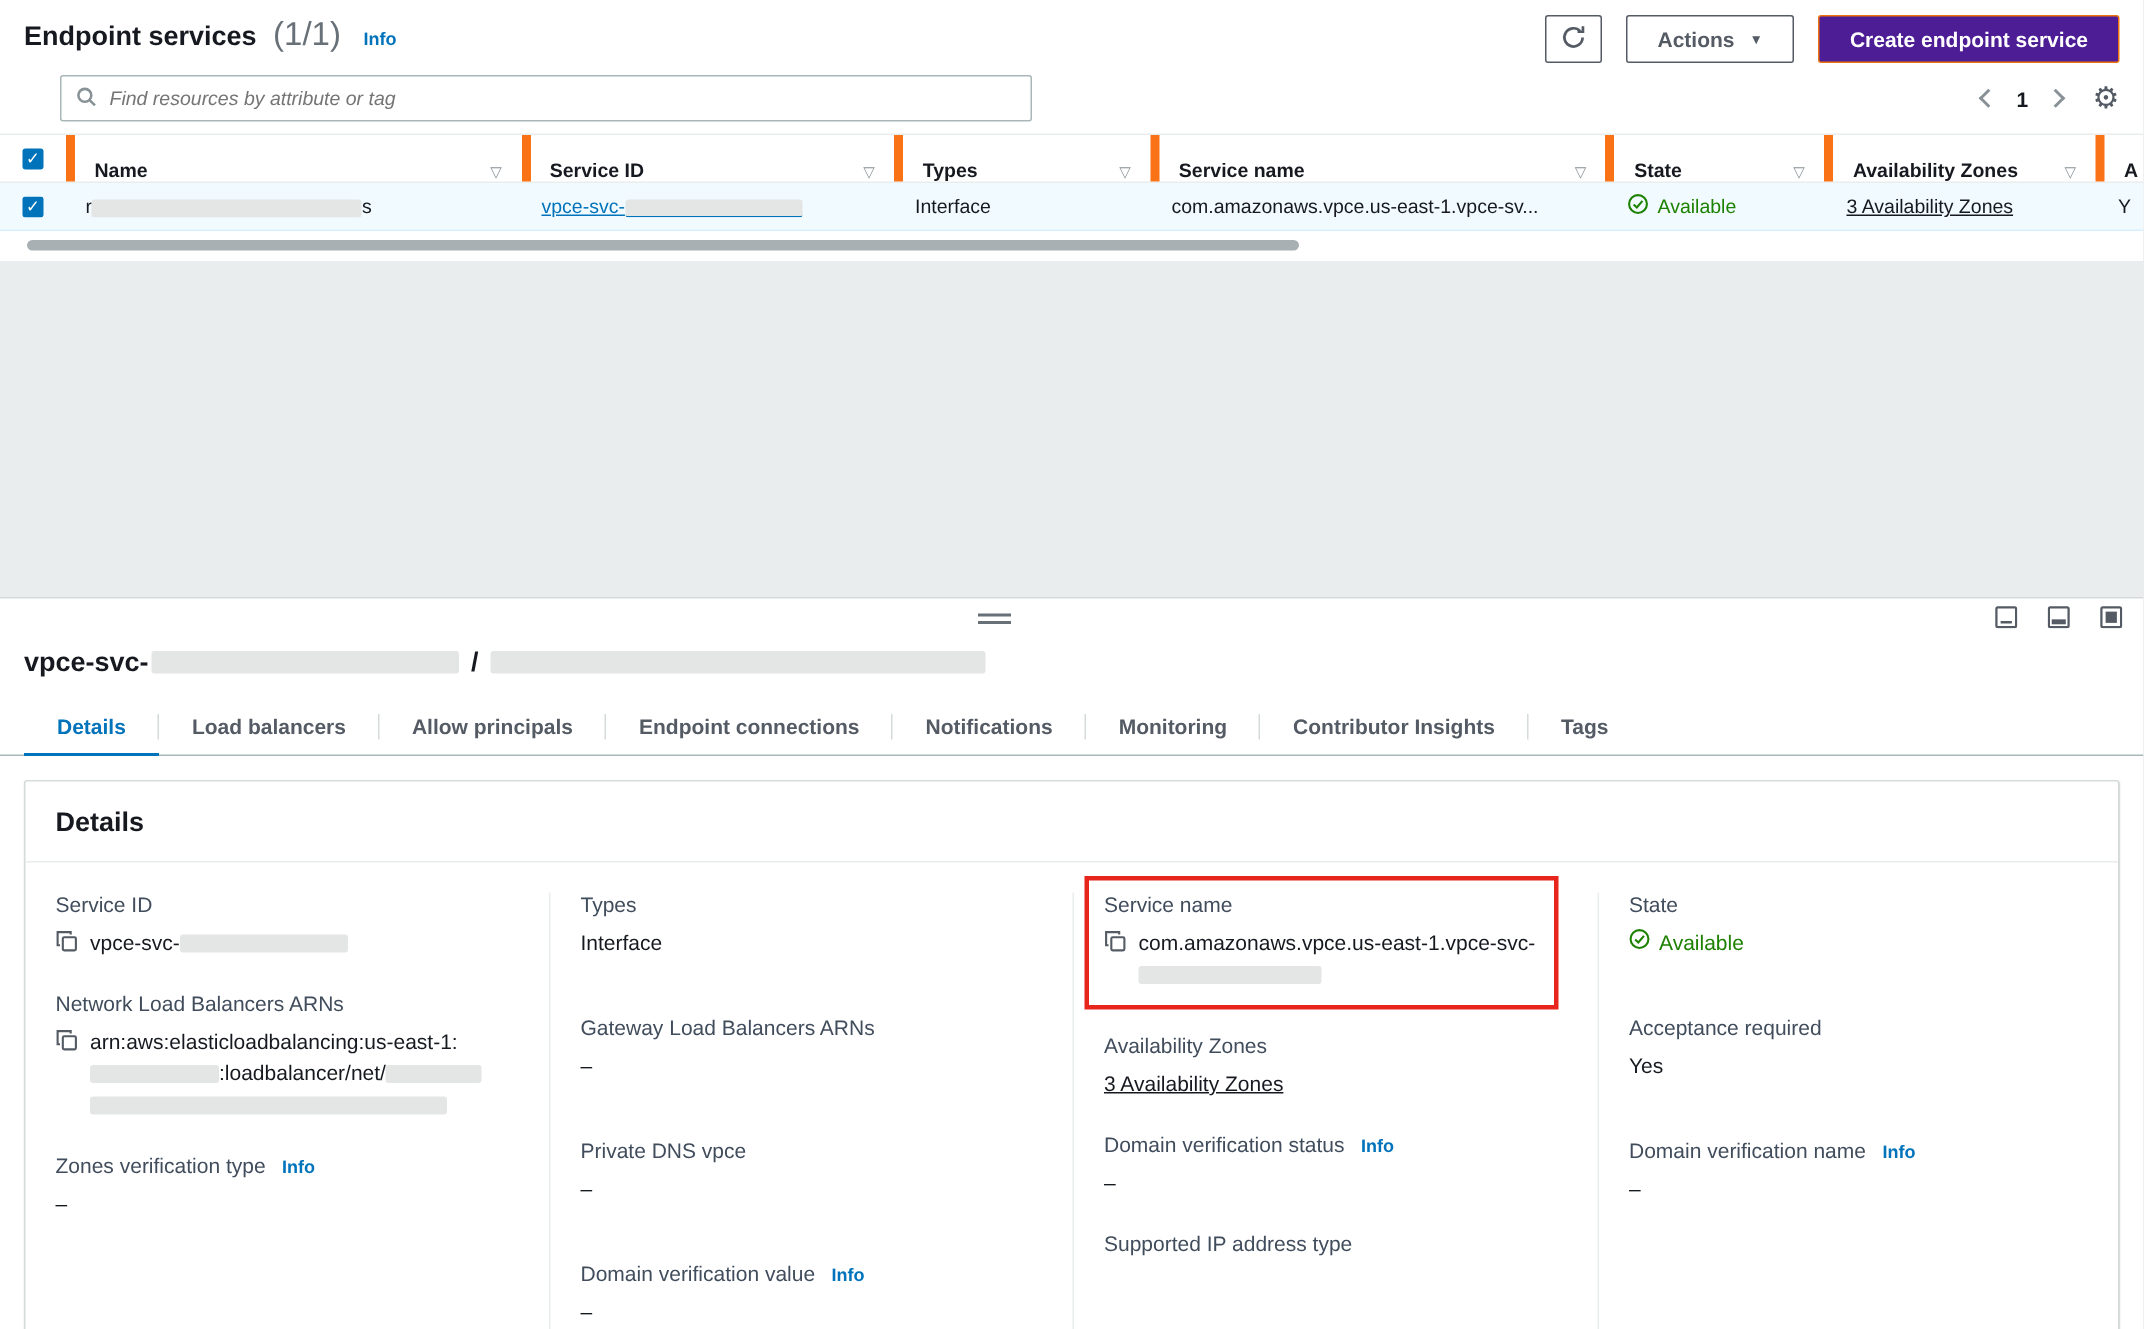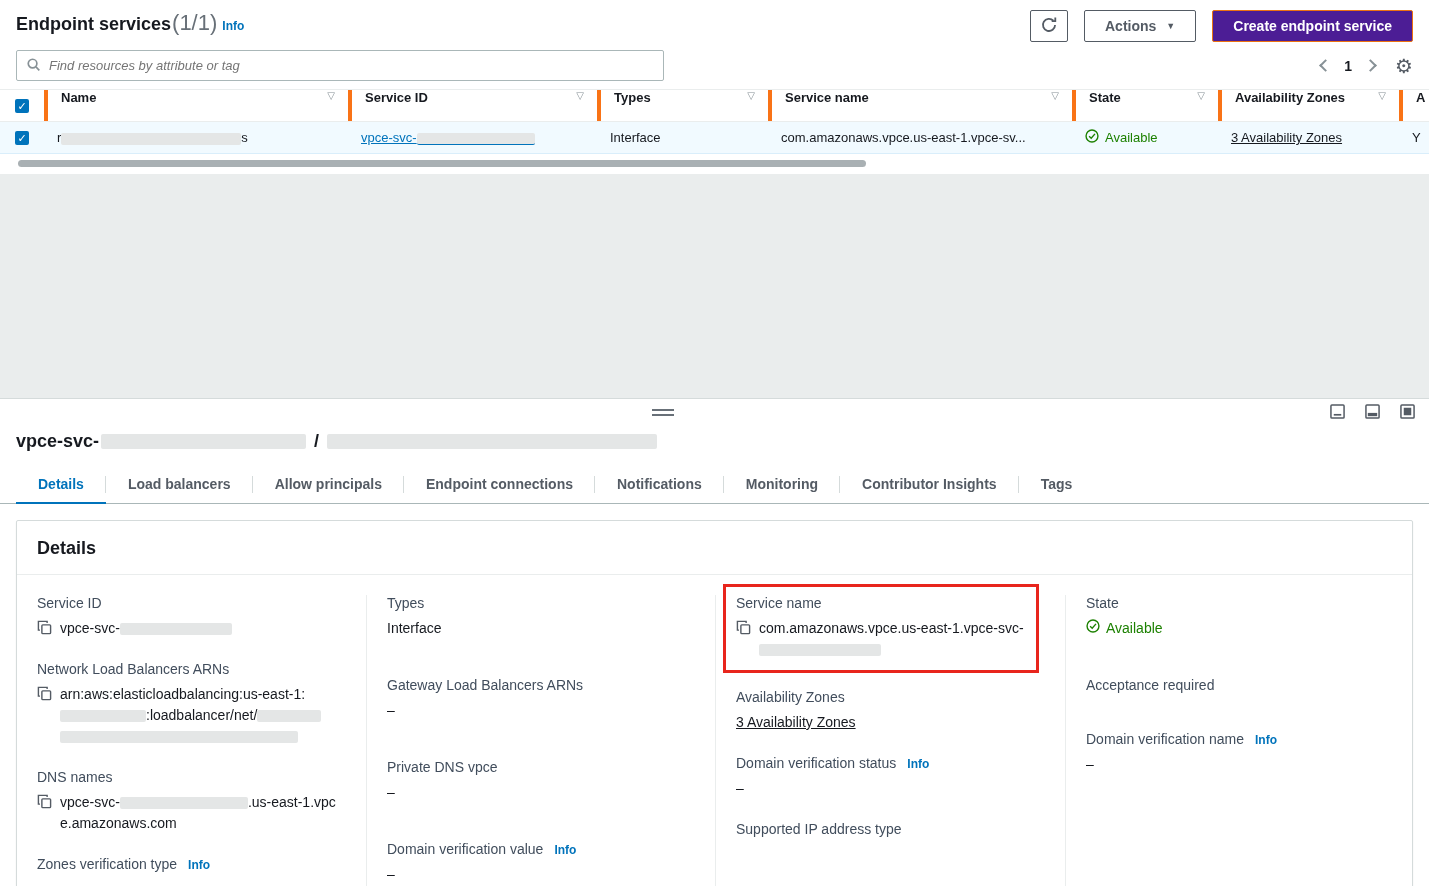--- a/index.html
+++ b/index.html
@@ -5,46 +5,46 @@
   * { box-sizing: border-box; margin: 0; padding: 0; }
   html,body { width:1429px; height:886px; }
   body {
     font-family: "Liberation Sans", "DejaVu Sans", sans-serif;
     color:#16191f; background:#eaeded; position:relative; overflow:hidden;
     font-size:14px;
   }
   
   .top-section { position:absolute; top:0; left:0; width:1429px; background:#fff; padding-bottom:6px; }
   .page-header { display:flex; align-items:flex-start; justify-content:space-between; padding:10px 16px 4px; }
-  .page-title-group { display:flex; align-items:baseline; gap:1px; }
+  .page-title-group { display:flex; align-items:baseline; gap:11px; }
   .page-title { font-size:18px; font-weight:bold; }
   .page-count { font-size:22px; color:#687078; font-weight:normal; }
   .info-link { font-size:12px; color:#0073bb; font-weight:bold; cursor:pointer; margin-left:4px; }
   .header-actions { display:flex; gap:16px; align-items:center;border-radius:14px; }
   .btn { height:32px; border:1px solid #545b64; background:#fff; color:#545b64; font-weight:bold;
          font-size:14px; border-radius:2px; padding:0 20px; display:inline-flex; align-items:center; gap:10px; cursor:pointer;
          font-family:inherit; }
   .btn-icon-only { width:38px; padding:0; justify-content:center; }
   .btn-primary { background:#4c1d95; border-color:#ec7211; color:#fff; }
   .caret { font-size:9px; line-height:1; }
   .search-row { display:flex; align-items:center; justify-content:space-between; padding:4px 16px 8px; }
   .search-box { width:648px; height:31px; border:1px solid #aab7b8; border-radius:2px; background:#fff;
-                display:flex; align-items:center; gap:8px; padding:0 9px; }
+                display:flex; align-items:center; gap:8px; padding:0 9px;margin-left:24px; }
   .search-box input { border:none; outline:none; flex:1; font-style:italic; color:#687078; font-size:13px;
                       font-family:inherit; background:transparent; }
   .search-right { display:flex; align-items:center; gap:20px; }
   .pager { display:flex; align-items:center; gap:14px; }
   .chevron { width:9px; height:9px; display:inline-block; cursor:pointer; }
   .chevron-left { border-left:2px solid #879196; border-bottom:2px solid #879196; transform:rotate(45deg); }
   .chevron-right { border-right:2px solid #879196; border-top:2px solid #879196; transform:rotate(45deg); }
   .page-num { font-weight:bold; font-size:14px; }
   .gear { color:#545b64; font-size:20px; line-height:1; cursor:pointer; }
   
   .thead { display:flex; border-top:1px solid #eaeded; border-bottom:1px solid #eaeded; height:33px; font-weight:bold; font-size:13px; }
-  .th { display:flex; align-items:flex-start; justify-content:space-between; padding:0 13px; border-left:4px solid #f97316; }
+  .th { display:flex; align-items:flex-end; justify-content:space-between; padding:0 13px; border-left:6px solid #f97316; }
   .cb-cell { width:44px; display:flex; align-items:center; justify-content:center; border-left:none !important; }
   .col-name{width:304px;} .col-sid{width:249px;} .col-types{width:171px;} .col-sname{width:304px;}
   .col-state{width:146px;} .col-az{width:181px;} .col-last{flex:1; overflow:hidden;}
   .sort-icon { color:#879196; font-size:10px; cursor:pointer; }
   .trow { display:flex; align-items:center; height:32px; background:#f1faff; border-bottom:1px solid #d9eefb; font-size:13px; }
   .td { padding:0 13px; white-space:nowrap; overflow:hidden; }
   .checkbox { width:14px; height:14px; background:#0073bb; border-radius:2px; color:#fff; font-size:11px;
               line-height:14px; text-align:center; cursor:pointer; }
   .link { color:#0073bb; text-decoration:underline; cursor:pointer; }
   .id-redact { border-bottom:1px solid #0073bb; }
@@ -277,34 +277,20 @@
               <svg width="15" height="15" viewBox="0 0 16 16" fill="none" stroke="#545b64" stroke-width="1.5">
                   <rect x="5.2" y="5.2" width="9.3" height="9.3" rx="1"></rect>
                   <path d="M10.8 3.2V1.5H1.5v9.3h1.7"></path>
                 </svg>
             </span>
             <span><span>arn:aws:elasticloadbalancing:us-east-1:</span><span class="redact" style="width:86px"></span><span>:loadbalancer/net/</span><span class="redact" style="width:64px"></span><br><span class="redact" style="width:238px"></span></span>
           </div>
         </div>
         <div class="field">
           <div class="field-label">
-              <span>DNS names</span>
-            </div>
-          <div class="field-value value-with-icon">
-            <span class="copy-icon">
-              <svg width="15" height="15" viewBox="0 0 16 16" fill="none" stroke="#545b64" stroke-width="1.5">
-                  <rect x="5.2" y="5.2" width="9.3" height="9.3" rx="1"></rect>
-                  <path d="M10.8 3.2V1.5H1.5v9.3h1.7"></path>
-                </svg>
-            </span>
-            <span><span>vpce-svc-</span><span class="redact" style="width:128px"></span><span>.us-east-1.vpce.amazonaws.com</span></span>
-          </div>
-        </div>
-        <div class="field">
-          <div class="field-label">
             <span>Zones verification type</span>
             <span class="info-link">Info</span>
           </div>
           <div class="field-value"><span>–</span></div>
         </div>
       </div>
 
       <div class="dcol">
         <div class="field">
           <div class="field-label">
@@ -384,20 +370,21 @@
                 </svg>
               </span>
               <span>Available</span>
             </span>
           </div>
         </div>
         <div class="field" style="margin-top:38px">
           <div class="field-label">
               <span>Acceptance required</span>
             </div>
+          <div class="field-value"><span>Yes</span></div>
         </div>
         <div class="field" style="margin-top:38px">
           <div class="field-label">
             <span>Domain verification name</span>
             <span class="info-link">Info</span>
           </div>
           <div class="field-value"><span>–</span></div>
         </div>
       </div>
 

